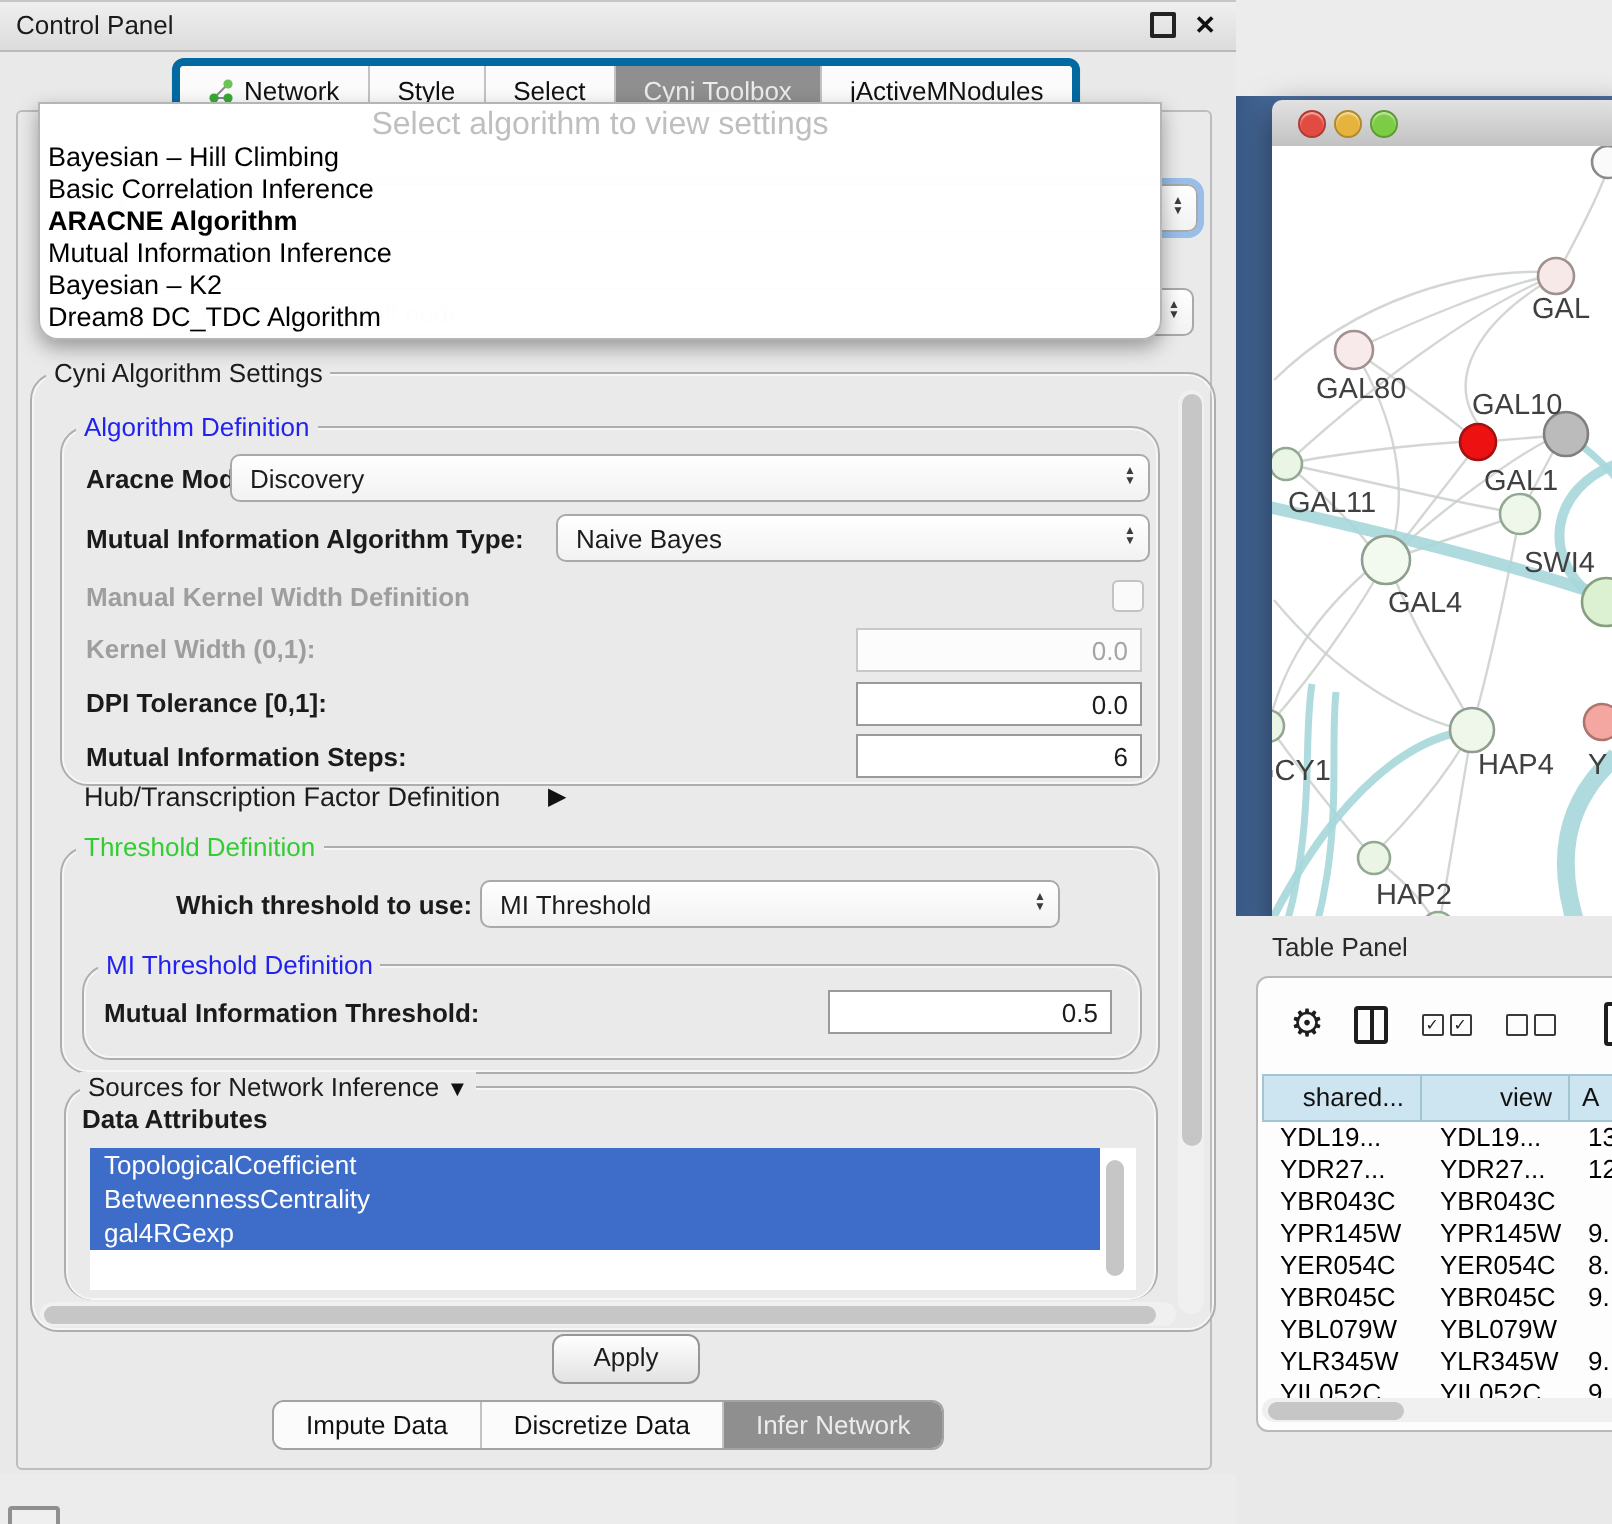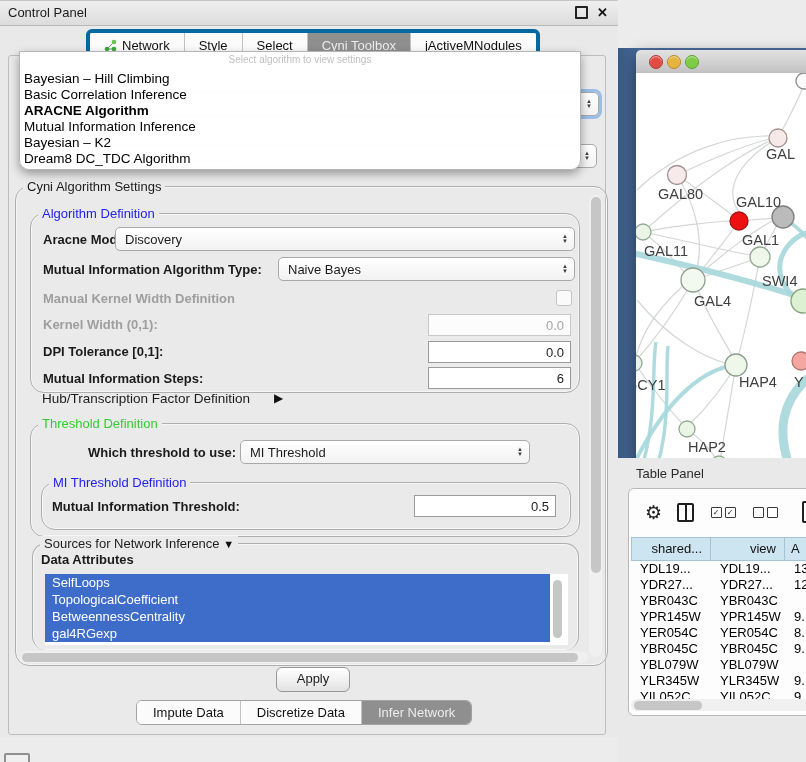--- a/index.html
+++ b/index.html
@@ -26,21 +26,21 @@
   
   .combo{position:absolute;height:24px;background:linear-gradient(#ffffff,#f2f2f2);border:1px solid #a9a9a9;border-radius:5px;display:flex;align-items:center;padding-left:9px;box-sizing:border-box;font-size:13px;}
   .combo .spin{margin-left:auto;display:flex;flex-direction:column;justify-content:center;line-height:5px;padding:0 6px;color:#3c3c3c;font-size:6px;}
   .field{position:absolute;height:22px;background:#fff;border:1px solid #9a9a9a;box-sizing:border-box;text-align:right;padding:3px 6px 0 0;font-size:13px;}
   .field.dis{border-color:#c8c8c8;color:#a5a5a5;background:#fcfcfc;}
   .lbl{position:absolute;font-weight:700;font-size:13px;color:#1b1b1b;white-space:nowrap;}
   .lbl.dis{color:#9e9e9e;}
 
   
   .popup{position:absolute;left:10px;top:-5px;width:560px;height:117px;background:rgba(255,255,255,.98);border:1px solid #b5b5b5;border-radius:0 0 10px 10px;box-shadow:0 4px 10px rgba(0,0,0,.35);z-index:40;overflow:hidden;}
-  .popup .ph{display:block;text-align:center;color:#bfbfbf;font-size:10px;padding-top:2px;height:17px;}
+  .popup .ph{display:block;text-align:center;color:#bfbfbf;font-size:16px;padding-top:2px;height:17px;}
   .popup .item{display:block;font-size:13.5px;line-height:16px;padding-left:4px;color:#000;white-space:nowrap;}
   .popup .item.bold{font-weight:700;}
 
   
   .group{position:absolute;border:1px solid #aeaeae;border-radius:14px;box-shadow:inset 0 0 0 1px rgba(255,255,255,.55);}
   .gtitle{position:absolute;top:-8px;left:7px;background:#eaeaea;padding:0 4px;font-size:13px;white-space:nowrap;}
   .t-blue{color:#2222ee;}
   .t-green{color:#33cc33;}
 
   
@@ -226,21 +226,20 @@
         </div>
 
         <div class="group" style="left:16px;top:356px;width:545px;height:106px;border-bottom:none;">
           <span class="gtitle">
             <span>Sources for Network Inference</span>
             <span class="tri-down">▼</span>
           </span>
           <span class="lbl" style="left:8px;top:8px;">Data Attributes</span>
           <div class="attr-list">
             <div id="attr-items">
-                <div class="attr-item">SelfLoops</div>
                 <div class="attr-item">TopologicalCoefficient</div>
                 <div class="attr-item">BetweennessCentrality</div>
                 <div class="attr-item">gal4RGexp</div>
               </div>
             <div class="attr-scroll"></div>
           </div>
         </div>
 
         <div class="hscroll" style="left:4px;top:464px;width:568px;">
           <div class="hthumb" style="left:2px;width:556px;"></div>

